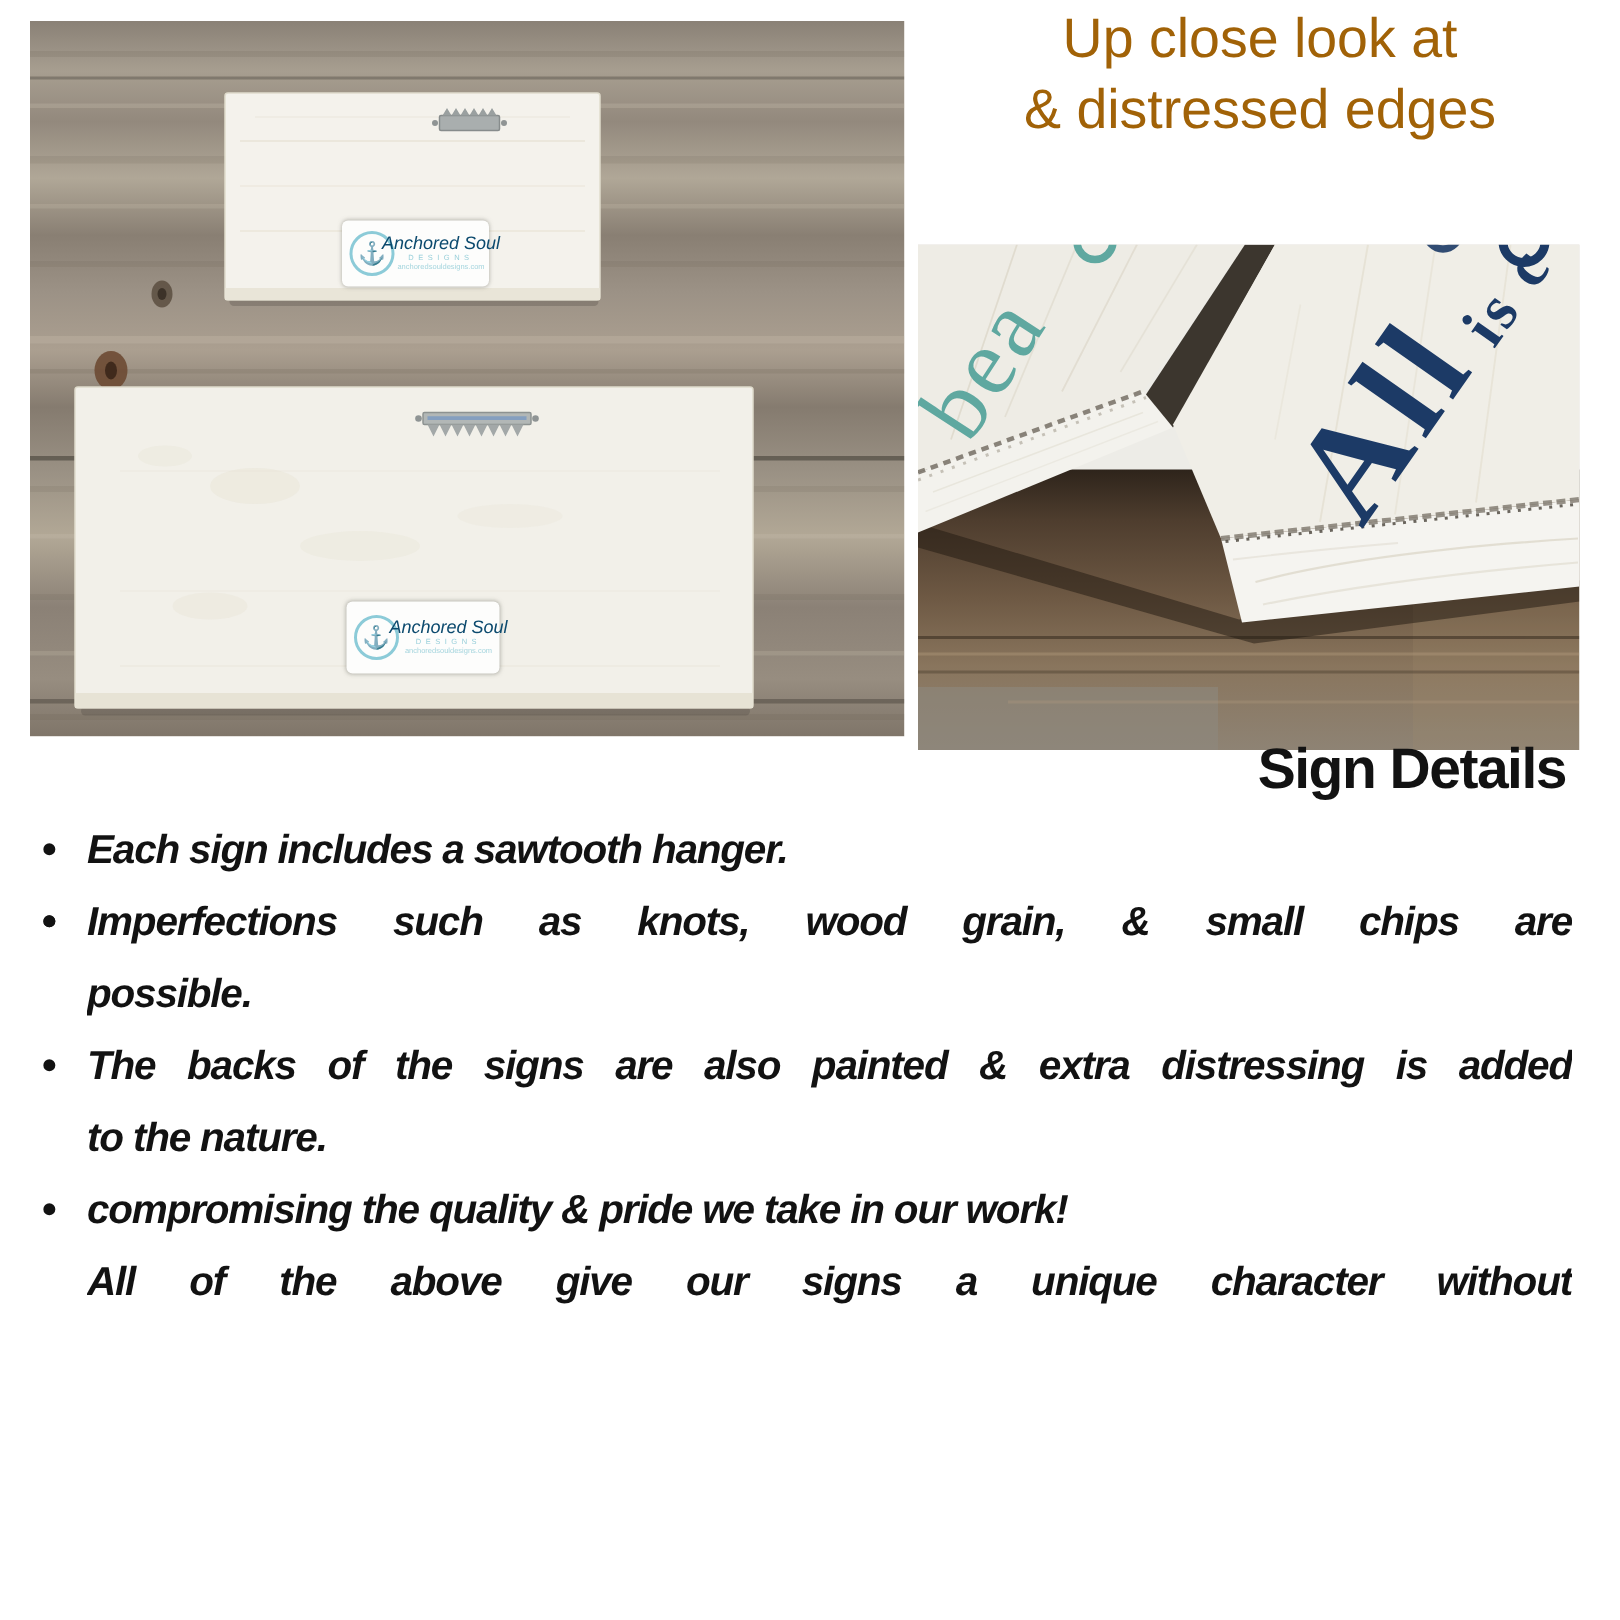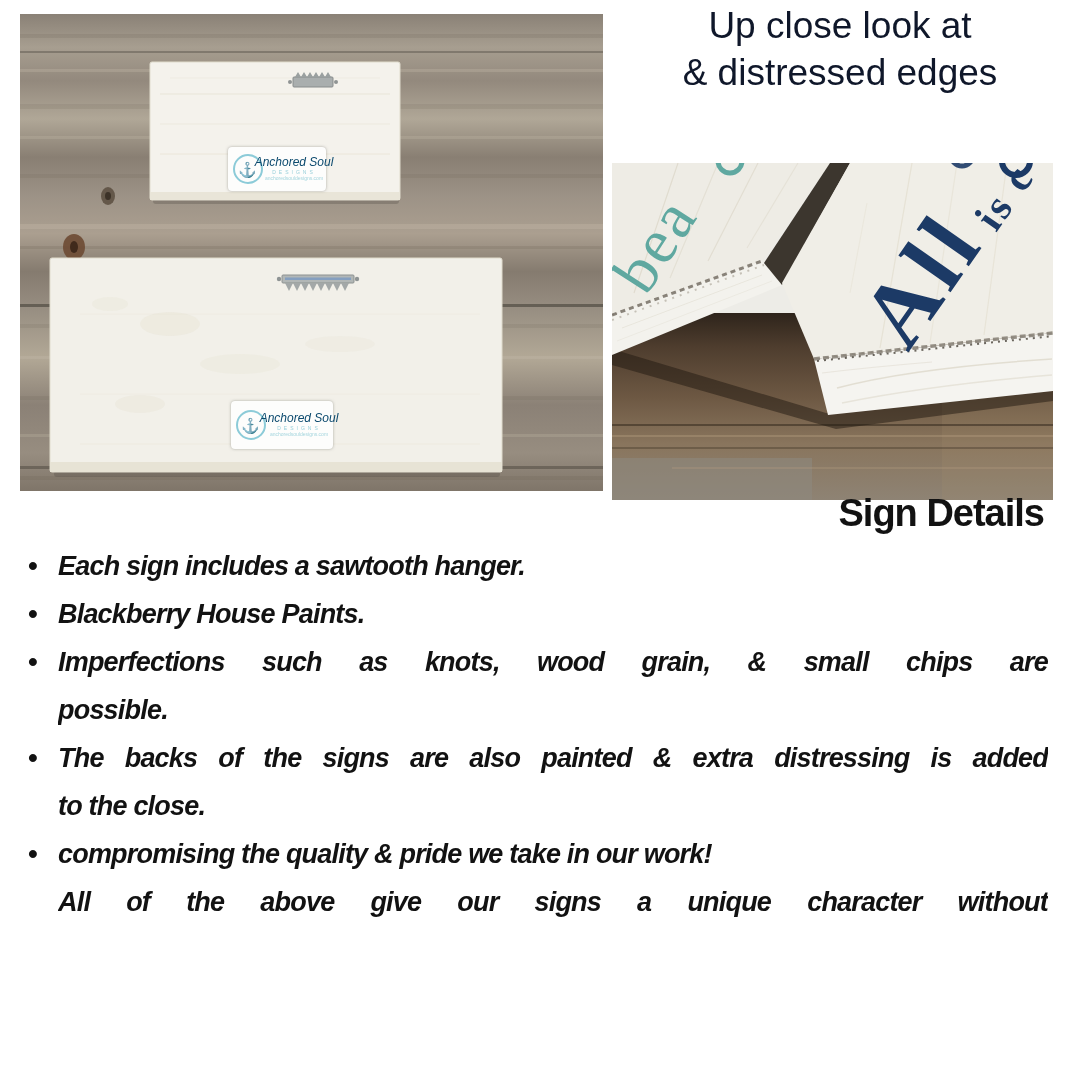--- a/index.html
+++ b/index.html
@@ -5,21 +5,21 @@
   html,body{margin:0;padding:0;background:#ffffff;}
   body{width:1080px;height:1080px;position:relative;overflow:hidden;
        font-family:"Liberation Sans",sans-serif;color:#121212;}
   .canvas{position:absolute;inset:0;background:#ffffff;}
   .photo{position:absolute;overflow:hidden;background:#e9e6df;}
   .photo-back{left:20px;top:14px;width:583px;height:477px;}
   .photo-closeup{left:612px;top:163px;width:441px;height:337px;}
   .photo svg{display:block;}
 
   .caption{position:absolute;left:612px;top:2px;width:456px;text-align:center;
-           font-size:37px;line-height:47px;color:#0f172a;}
+           font-size:37px;line-height:47px;color:#a16207;}
 
   
   .sticker{position:absolute;display:flex;align-items:center;gap:4px;
            background:#fdfdfc;border-radius:4px;padding:2px 5px;
            box-shadow:0 0 3px rgba(110,110,100,.55);}
   .sticker-small{left:208px;top:133px;width:88px;height:40px;}
   .sticker-large{left:211px;top:387px;width:92px;height:44px;}
   .stk-circle{flex:0 0 auto;width:26px;height:26px;border:2px solid #8ccbd8;
               border-radius:50%;display:flex;align-items:center;justify-content:center;}
   .stk-anchor{font-size:15px;color:#6fbccd;line-height:1;}
@@ -218,29 +218,28 @@
     </svg>
   </figure>
 
   <h2 class="details-heading">Sign Details</h2>
 
   <ul class="bullets">
     <li>
       <div class="ln">Each sign includes a sawtooth hanger.</div>
     </li>
     <li>
-      <div class="ln">Blackberry House Paints.</div>
     </li>
     <li>
       <div class="ln just">Imperfections such as knots, wood grain, &amp; small chips are</div>
       <div class="ln">possible.</div>
     </li>
     <li>
       <div class="ln just">The backs of the signs are also painted &amp; extra distressing is added</div>
-      <div class="ln">to the close.</div>
+      <div class="ln">to the nature.</div>
     </li>
     <li>
       <div class="ln">compromising the quality &amp; pride we take in our work!</div>
       <div class="ln just">All of the above give our signs a unique character without</div>
     </li>
   </ul>
 
 </div>
 
 </body></html>

